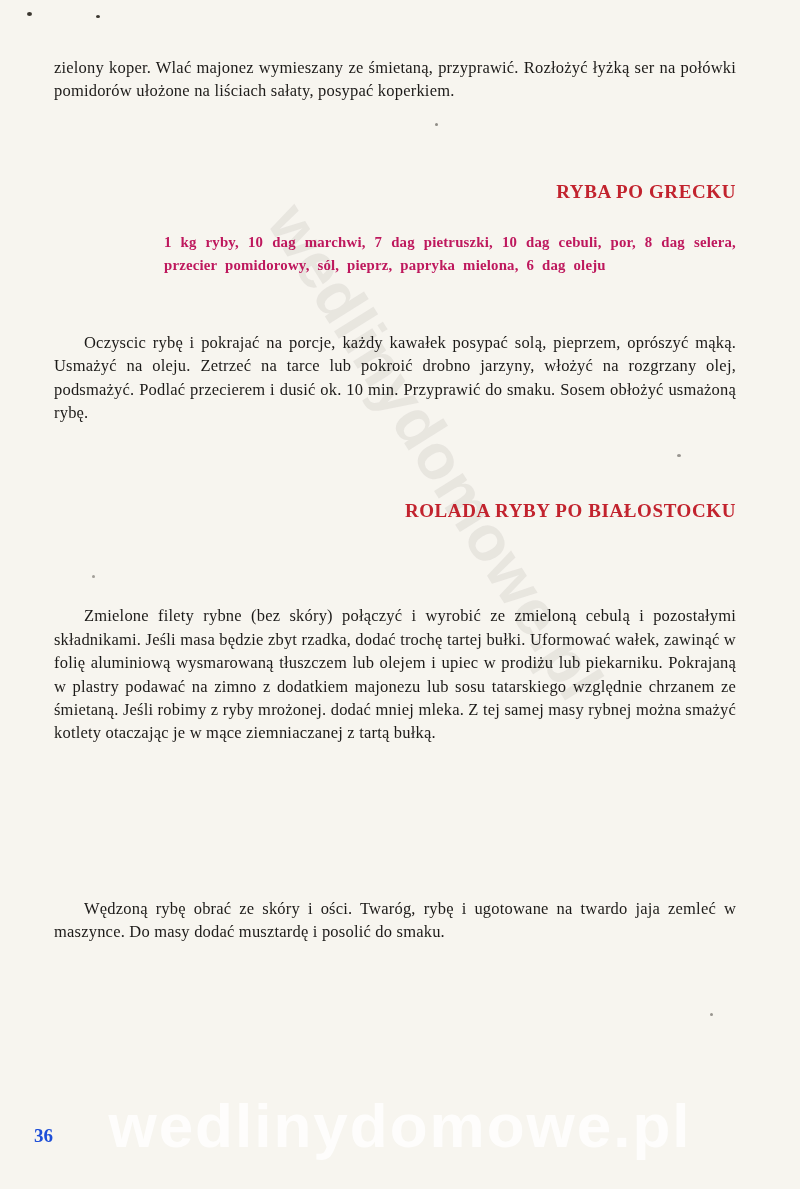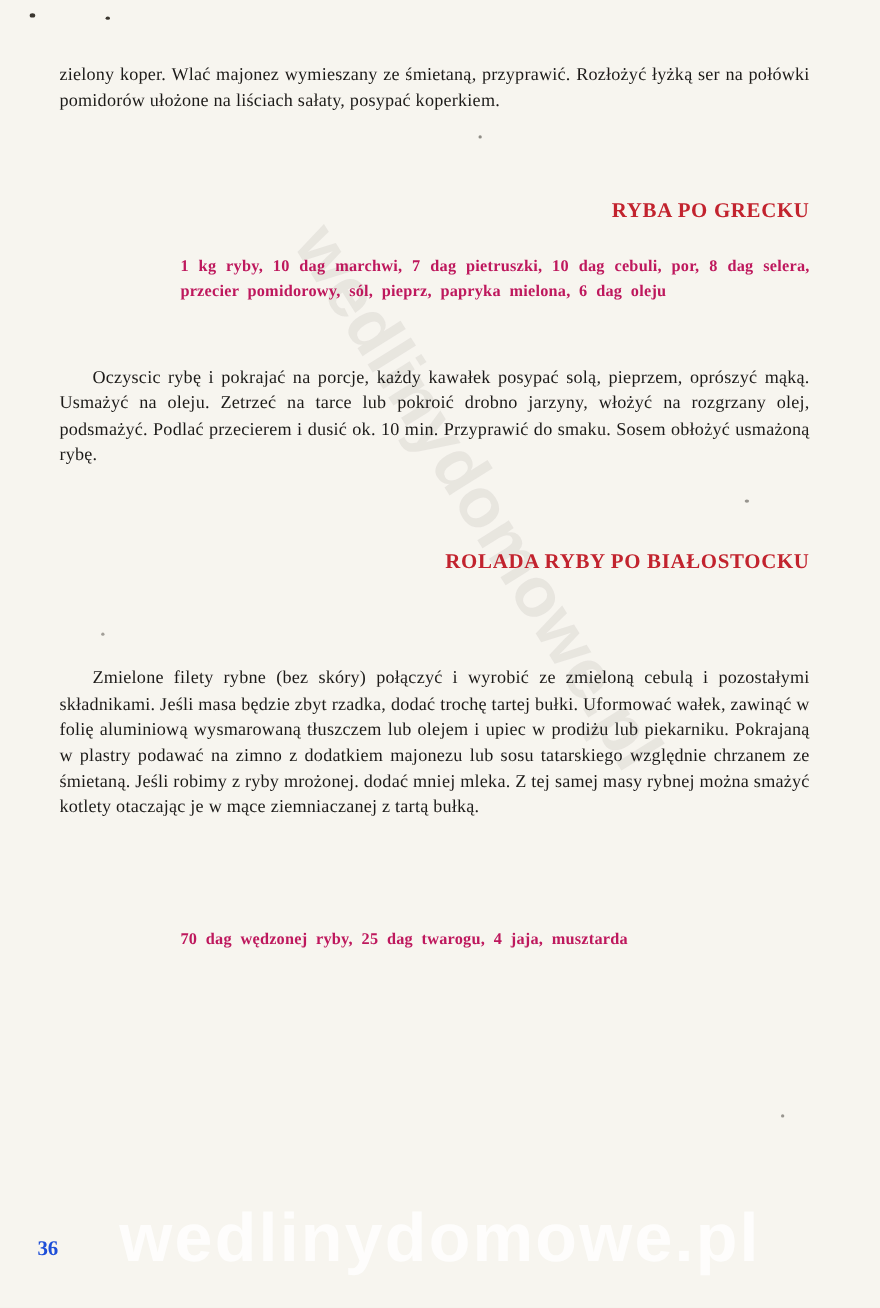--- a/index.html
+++ b/index.html
@@ -144,22 +144,22 @@
       <h2 class="recipe-title">ROLADA RYBY PO BIAŁOSTOCKU</h2>
       <div class="sp-h-to-ing"></div>
       <div class="sp-ing-to-body"></div>
       <p class="para indent">Zmielone filety rybne (bez skóry) połączyć i wyrobić ze zmieloną cebulą i pozostałymi składnikami. Jeśli masa będzie zbyt rzadka, dodać trochę tartej bułki. Uformować wałek, zawinąć w folię aluminiową wysmarowaną tłuszczem lub olejem i upiec w prodiżu lub piekarniku. Pokrajaną w plastry podawać na zimno z dodatkiem majonezu lub sosu tatarskiego względnie chrzanem ze śmietaną. Jeśli robimy z ryby mrożonej. dodać mniej mleka. Z tej samej masy rybnej można smażyć kotlety otaczając je w mące ziemniaczanej z tartą bułką.</p>
     </section>
 
     <div class="sp-body-to-h3"></div>
 
     <section>
       <div class="sp-h-to-ing"></div>
-      <p class="ingredients">70 dag wędzonej ryby, 25 dag twarogu, 4 jaja, musztarda</p>
       <div class="sp-ing-to-body"></div>
+      <p class="para indent">Wędzoną rybę obrać ze skóry i ości. Twaróg, rybę i ugotowane na twardo jaja zemleć w maszynce. Do masy dodać musztardę i posolić do smaku.</p>
     </section>
 
   </div>
 
   <div class="page-number">36</div>
 
   <div class="wm-bottom">wedlinydomowe.pl</div>
 
 </div>
 

